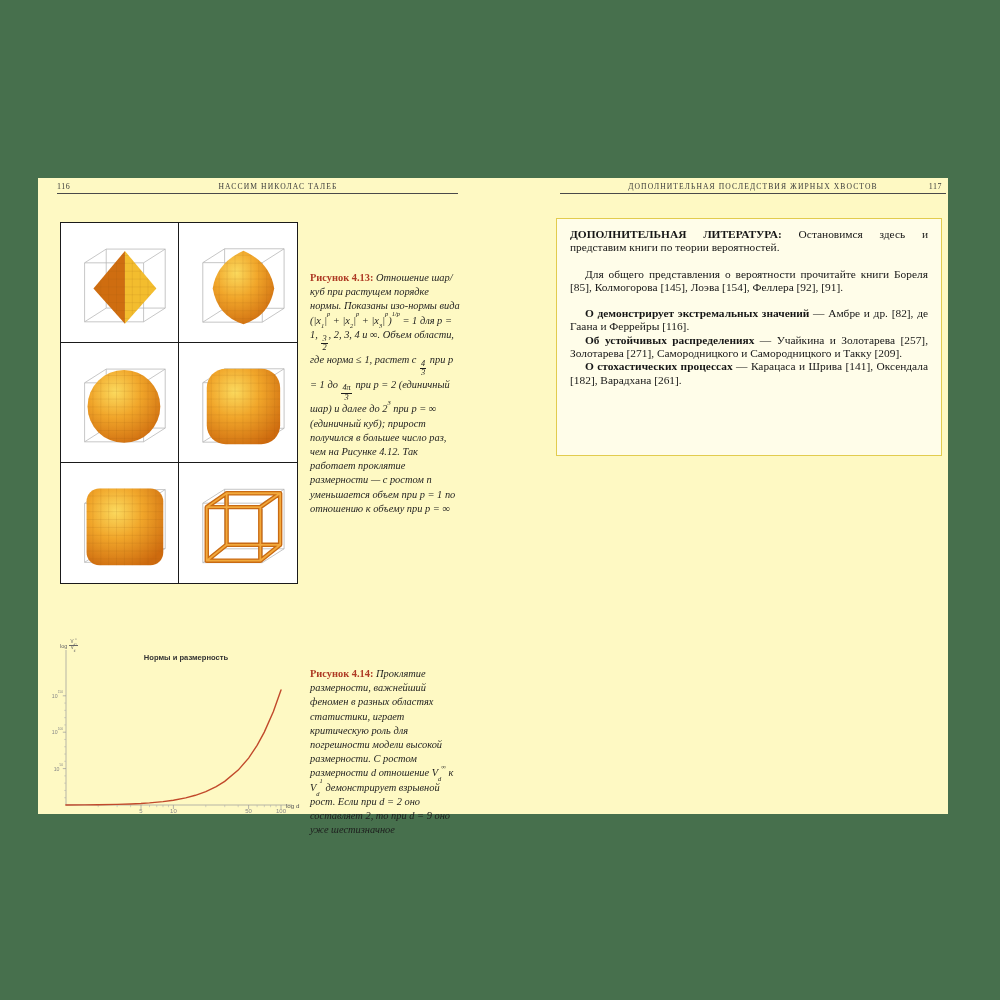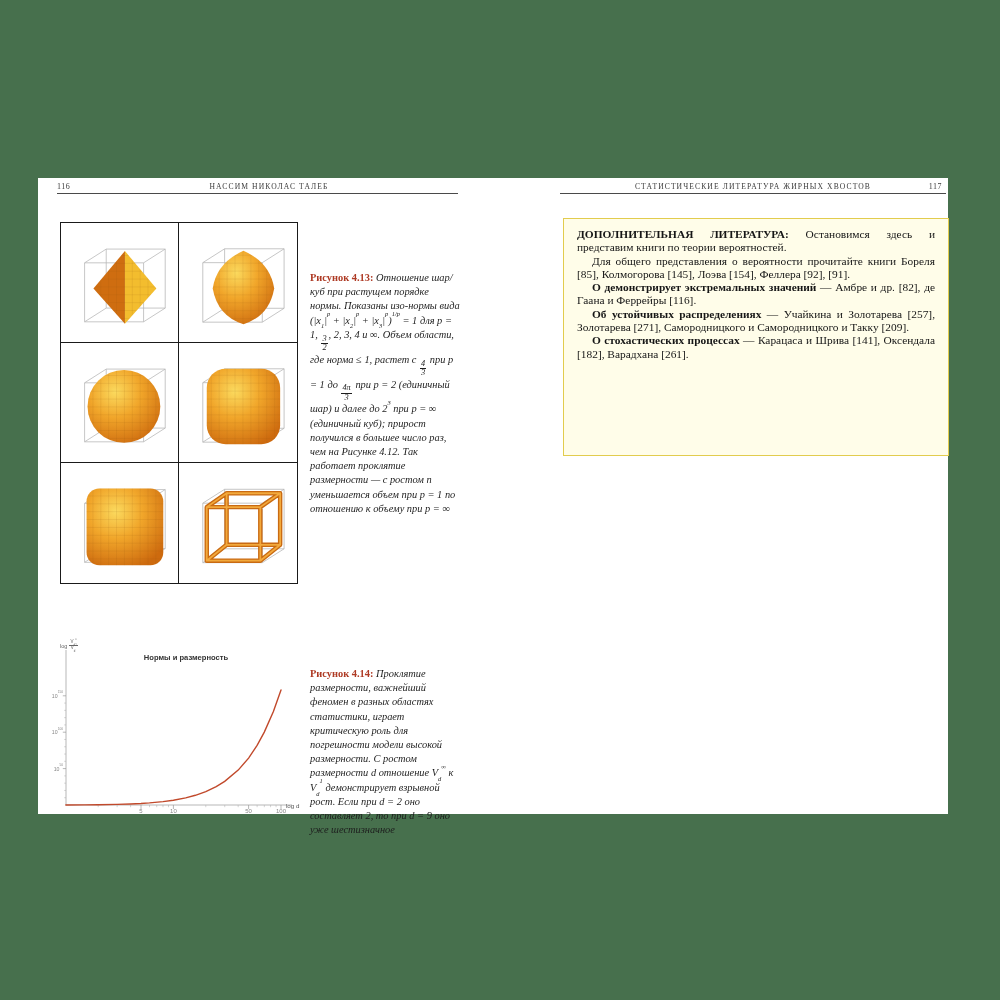--- a/index.html
+++ b/index.html
@@ -1,18 +1,18 @@
 <!DOCTYPE html>
 <html><head>
 <meta charset="utf-8">
 <style>
   html,body{margin:0;padding:0;}
   body{width:1000px;height:1000px;overflow:hidden;font-family:"Liberation Serif",serif;}
   .canvas{position:absolute;left:0;top:0;width:1000px;height:1000px;background:#47704D;}
-  .spread{position:absolute;left:38px;top:178px;width:910px;height:636px;background:#ffffff;}
+  .spread{position:absolute;left:38px;top:178px;width:910px;height:636px;background:#fef9c3;}
   .page{position:absolute;top:0;height:100%;}
   .pnum{position:absolute;top:4px;font-size:8px;color:#3a3a3a;letter-spacing:.5px;}
   .rhead{position:absolute;top:4px;font-size:7.6px;color:#3a3a3a;letter-spacing:1.1px;text-align:center;white-space:nowrap;}
   .rule{position:absolute;height:0;border-top:1px solid #4a4a4a;}
 
   
   .figgrid{position:absolute;left:22px;top:44px;width:238px;height:362px;display:grid;
     grid-template-columns:1fr 1fr;grid-template-rows:1fr 1fr 1fr;border:1.5px solid #1a1a1a;box-sizing:border-box;background:#fff;}
   .cell{border-right:1.5px solid #1a1a1a;border-bottom:1.5px solid #1a1a1a;overflow:hidden;}
   .cell:nth-child(2n){border-right:none;}
@@ -40,31 +40,31 @@
     font-size:5.2px;color:#888;}
   .ctitle{font-family:"Liberation Sans",sans-serif;font-weight:bold;font-size:7.6px;fill:#333;}
   .ticklab{font-family:"Liberation Sans",sans-serif;font-size:6px;fill:#888;}
   .xlab{font-family:"Liberation Sans",sans-serif;font-size:6.2px;fill:#555;}
 
   
   .litbox{position:absolute;left:522px;top:40px;width:386px;height:238px;box-sizing:border-box;
     background:#FFFDE9;border:1.6px solid #E2CC4E;padding:9px 13px 8px 13px;}
   .litbox p{margin:0;font-size:11.4px;line-height:13.3px;color:#161616;text-align:justify;}
   .litbox p.ind{text-indent:15px;}
-  .litbox p.gap{}
+  .litbox p.gap{margin-top:13px;}
 </style>
 </head>
 <body>
 
 <div class="canvas">
   <div class="spread">
 
     <div class="page" style="left:0;width:455px;">
       <span class="pnum" style="left:19px;">116</span>
-      <div class="rhead" style="left:51px;width:360px;">НАССИМ НИКОЛАС ТАЛЕБ</div>
+      <div class="rhead" style="left:60px;width:360px;">НАССИМ НИКОЛАС ТАЛЕБ</div>
       <div class="rule" style="left:19px;top:15px;width:401px;"></div>
 
       <div class="figgrid">
         <div class="cell">
           <svg viewBox="0 0 119 120">
             <defs>
               <radialGradient id="gOr" cx="38%" cy="30%" r="78%">
                 <stop offset="0%" stop-color="#FBDA5E"></stop>
                   <stop offset="45%" stop-color="#F1A62A"></stop>
                   <stop offset="100%" stop-color="#CD6A0E"></stop>
@@ -205,25 +205,25 @@
           <div class="ytick" style="left: -15px; top: 52.8px;"><span>10</span><sup>150</sup></div>
         </div>
 
       <div class="caption cap2">
         <span class="caplabel">Рисунок 4.14:</span>
         <span class="captext">Проклятие размерности, важнейший феномен в разных областях статистики, играет критическую роль для погрешности модели высокой размерности. С ростом размерности d отношение V<sub>d</sub><sup>∞</sup> к V<sub>d</sub><sup>1</sup> демонстрирует взрывной рост. Если при d = 2 оно составляет 2, то при d = 9 оно уже шестизначное</span>
       </div>
     </div>
 
     <div class="page" style="left:455px;width:455px;">
-      <div class="rhead" style="left:67px;width:386px;">СТАТИСТИЧЕСКИЕ ЛИТЕРАТУРА ЖИРНЫХ ХВОСТОВ</div>
+      <div class="rhead" style="left:67px;width:386px;">ДОПОЛНИТЕЛЬНАЯ ПОСЛЕДСТВИЯ ЖИРНЫХ ХВОСТОВ</div>
       <span class="pnum" style="right:6px;">117</span>
       <div class="rule" style="left:67px;top:15px;width:386px;"></div>
 
-      <div class="litbox" style="left:70px;">
+      <div class="litbox" style="left:63px;">
         <div id="boxbody">
             <p class=""><b>ДОПОЛНИТЕЛЬНАЯ ЛИТЕРАТУРА:</b> Остановимся здесь и представим книги по теории вероятностей.</p>
             <p class="ind gap">Для общего представления о вероятности прочитайте книги Бореля [85], Колмогорова [145], Лоэва [154], Феллера [92], [91].</p>
             <p class="ind gap"><b>О демонстрирует экстремальных значений</b> — Амбре и др. [82], де Гаана и Феррейры [116].</p>
             <p class="ind "><b>Об устойчивых распределениях</b> — Учайкина и Золотарева [257], Золотарева [271], Самородницкого и Самородницкого и Такку [209].</p>
             <p class="ind "><b>О стохастических процессах</b> — Карацаса и Шрива [141], Оксендала [182], Варадхана [261].</p>
           </div>
       </div>
     </div>
 

